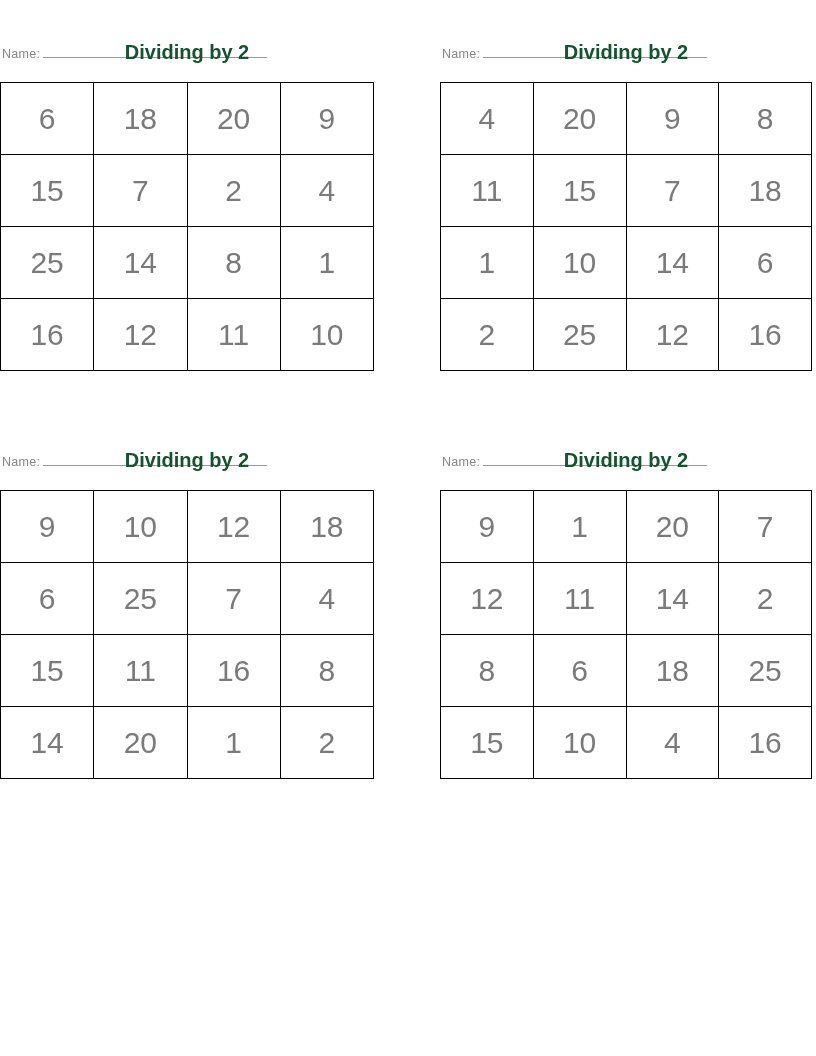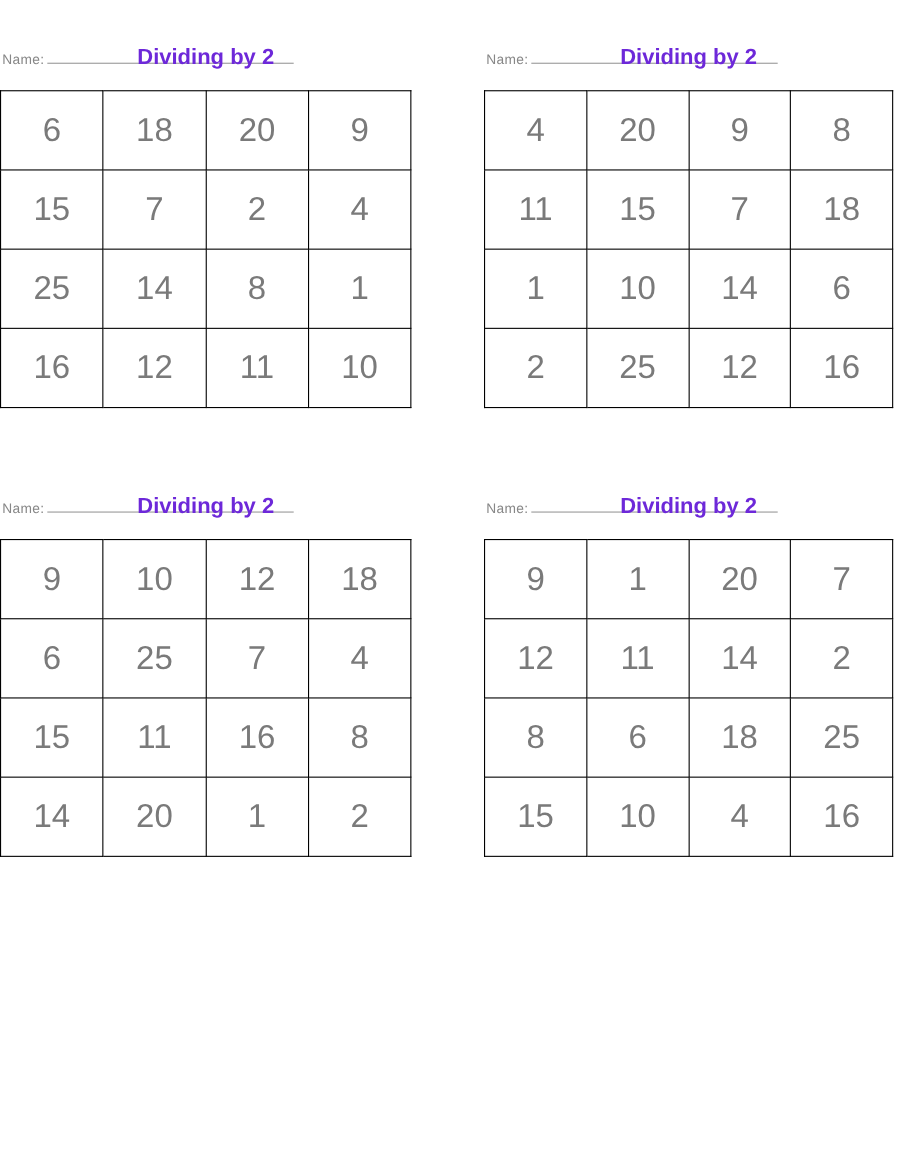--- a/index.html
+++ b/index.html
@@ -45,21 +45,21 @@
   }
   .title {
     position: absolute;
     top: 41px;
     left: 0;
     width: 100%;
     margin: 0;
     text-align: center;
     font-size: 20px;
     font-weight: 600;
-    color: #6d28d9;
+    color: #14532d;
     font-family: "Liberation Sans", sans-serif;
   }
   table.grid {
     position: absolute;
     top: 82px;
     left: 0;
     width: 100%;
     border-collapse: collapse;
     table-layout: fixed;
   }

